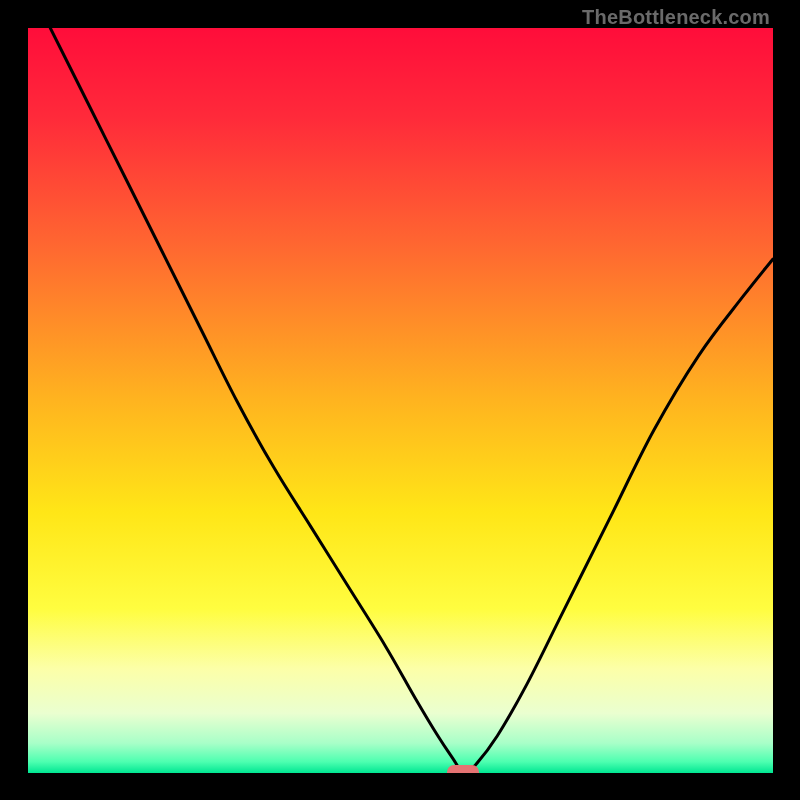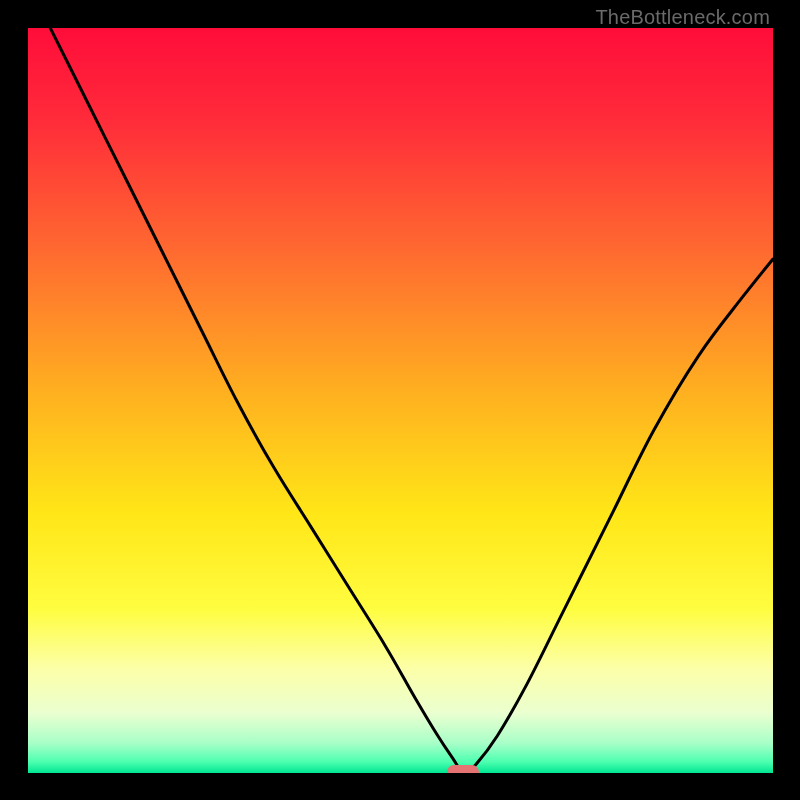--- a/index.html
+++ b/index.html
@@ -34,21 +34,21 @@
     inset: 0;
     pointer-events: none;
   }
   .watermark {
     position: absolute;
     top: 6px;
     right: 30px;
     color: #6a6a6a;
     font-size: 20px;
     letter-spacing: 0.2px;
-    font-weight: 400;
+    font-weight: 700;
   }
   .marker {
     position: absolute;
     background: #e57373;
     border-radius: 9px;
     height: 14px;
   }
 </style>
 </head>
 <body>

